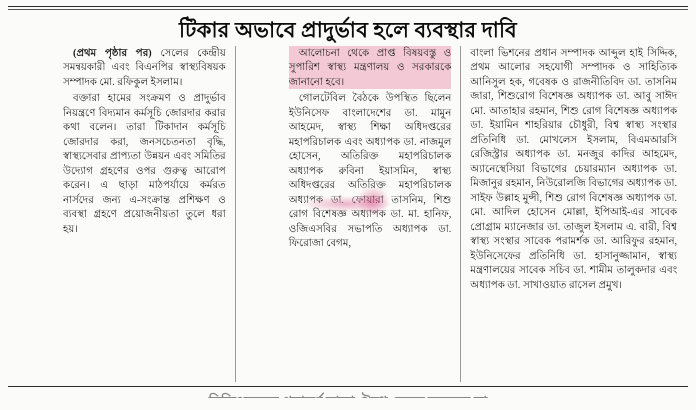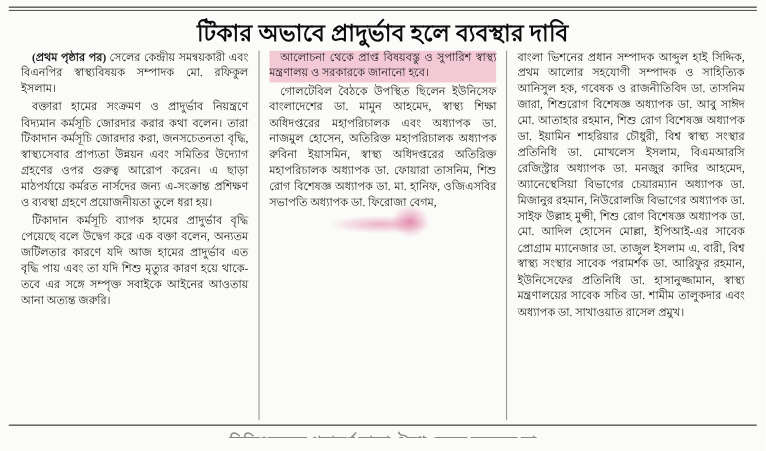--- a/index.html
+++ b/index.html
@@ -40,21 +40,21 @@
     padding:0 9px;
     box-sizing:border-box;
     font-size:10.2px;
     line-height:1.42;
     text-align:justify;
     color:#1a1a1a;
     overflow:hidden;
   }
   .col + .col{border-left:1px solid #9a9a9a;}
   .col p{margin:0 0 2px 0;text-indent:0;}
-  .col p.ind{text-indent:10px;}
+  .col p.ind{text-indent:10px;margin-left:44px;}
   .lead{font-weight:bold;}
   .hl{
     background:#f3c9d6;
   }
   .smudge{
     position:absolute;
     pointer-events:none;
   }
   .smudge.s1{
     left:300px;top:196px;width:92px;height:16px;
@@ -89,21 +89,20 @@
   <div class="rule top"></div>
   <div class="rule top2"></div>
 
   <div class="headline">টিকার অভাবে প্রাদুর্ভাব হলে ব্যবস্থার দাবি</div>
 
   <div class="cols">
 
     <div class="col">
       <p class="ind"><span class="lead">(প্রথম পৃষ্ঠার পর)</span> <span>সেলের কেন্দ্রীয় সমন্বয়কারী এবং বিএনপির স্বাস্থ্যবিষয়ক সম্পাদক মো. রফিকুল ইসলাম।</span></p>
       <p class="ind">বক্তারা হামের সংক্রমণ ও প্রাদুর্ভাব নিয়ন্ত্রণে বিদ্যমান কর্মসূচি জোরদার করার কথা বলেন। তারা টিকাদান কর্মসূচি জোরদার করা, জনসচেতনতা বৃদ্ধি, স্বাস্থ্যসেবার প্রাপ্যতা উন্নয়ন এবং সমিতির উদ্যোগ গ্রহণের ওপর গুরুত্ব আরোপ করেন। এ ছাড়া মাঠপর্যায়ে কর্মরত নার্সদের জন্য এ-সংক্রান্ত প্রশিক্ষণ ও ব্যবস্থা গ্রহণে প্রয়োজনীয়তা তুলে ধরা হয়।</p>
-      <p class="ind">টিকাদান কর্মসূচি ব্যাপক হামের প্রাদুর্ভাব বৃদ্ধি পেয়েছে বলে উদ্বেগ করে এক বক্তা বলেন, অন্যতম জটিলতার কারণে যদি আজ হামের প্রাদুর্ভাব এত বৃদ্ধি পায় এবং তা যদি শিশু মৃত্যুর কারণ হয়ে থাকে- তবে এর সঙ্গে সম্পৃক্ত সবাইকে আইনের আওতায় আনা অত্যন্ত জরুরি।</p>
     </div>
 
     <div class="col">
       <p class="ind hl">আলোচনা থেকে প্রাপ্ত বিষয়বস্তু ও সুপারিশ স্বাস্থ্য মন্ত্রণালয় ও সরকারকে জানানো হবে।</p>
       <p class="ind">গোলটেবিল বৈঠকে উপস্থিত ছিলেন ইউনিসেফ বাংলাদেশের ডা. মামুন আহমেদ, স্বাস্থ্য শিক্ষা অধিদপ্তরের মহাপরিচালক এবং অধ্যাপক ডা. নাজমুল হোসেন, অতিরিক্ত মহাপরিচালক অধ্যাপক রুবিনা ইয়াসমিন, স্বাস্থ্য অধিদপ্তরের অতিরিক্ত মহাপরিচালক অধ্যাপক ডা. ফোয়ারা তাসনিম, শিশু রোগ বিশেষজ্ঞ অধ্যাপক ডা. মা. হানিফ, ওজিএসবির সভাপতি অধ্যাপক ডা. ফিরোজা বেগম,</p>
     </div>
 
     <div class="col">
       <p>বাংলা ভিশনের প্রধান সম্পাদক আব্দুল হাই সিদ্দিক, প্রথম আলোর সহযোগী সম্পাদক ও সাহিত্যিক আনিসুল হক, গবেষক ও রাজনীতিবিদ ডা. তাসনিম জারা, শিশুরোগ বিশেষজ্ঞ অধ্যাপক ডা. আবু সাঈদ মো. আতাহার রহমান, শিশু রোগ বিশেষজ্ঞ অধ্যাপক ডা. ইয়ামিন শাহরিয়ার চৌধুরী, বিশ্ব স্বাস্থ্য সংস্থার প্রতিনিধি ডা. মোখলেস ইসলাম, বিএমআরসি রেজিস্ট্রার অধ্যাপক ডা. মনজুর কাদির আহমেদ, অ্যানেস্থেসিয়া বিভাগের চেয়ারম্যান অধ্যাপক ডা. মিজানুর রহমান, নিউরোলজি বিভাগের অধ্যাপক ডা. সাইফ উল্লাহ মুন্সী, শিশু রোগ বিশেষজ্ঞ অধ্যাপক ডা. মো. আদিল হোসেন মোল্লা, ইপিআই-এর সাবেক প্রোগ্রাম ম্যানেজার ডা. তাজুল ইসলাম এ. বারী, বিশ্ব স্বাস্থ্য সংস্থার সাবেক পরামর্শক ডা. আরিফুর রহমান, ইউনিসেফের প্রতিনিধি ডা. হাসানুজ্জামান, স্বাস্থ্য মন্ত্রণালয়ের সাবেক সচিব ডা. শামীম তালুকদার এবং অধ্যাপক ডা. সাখাওয়াত রাসেল প্রমুখ।</p>
     </div>

